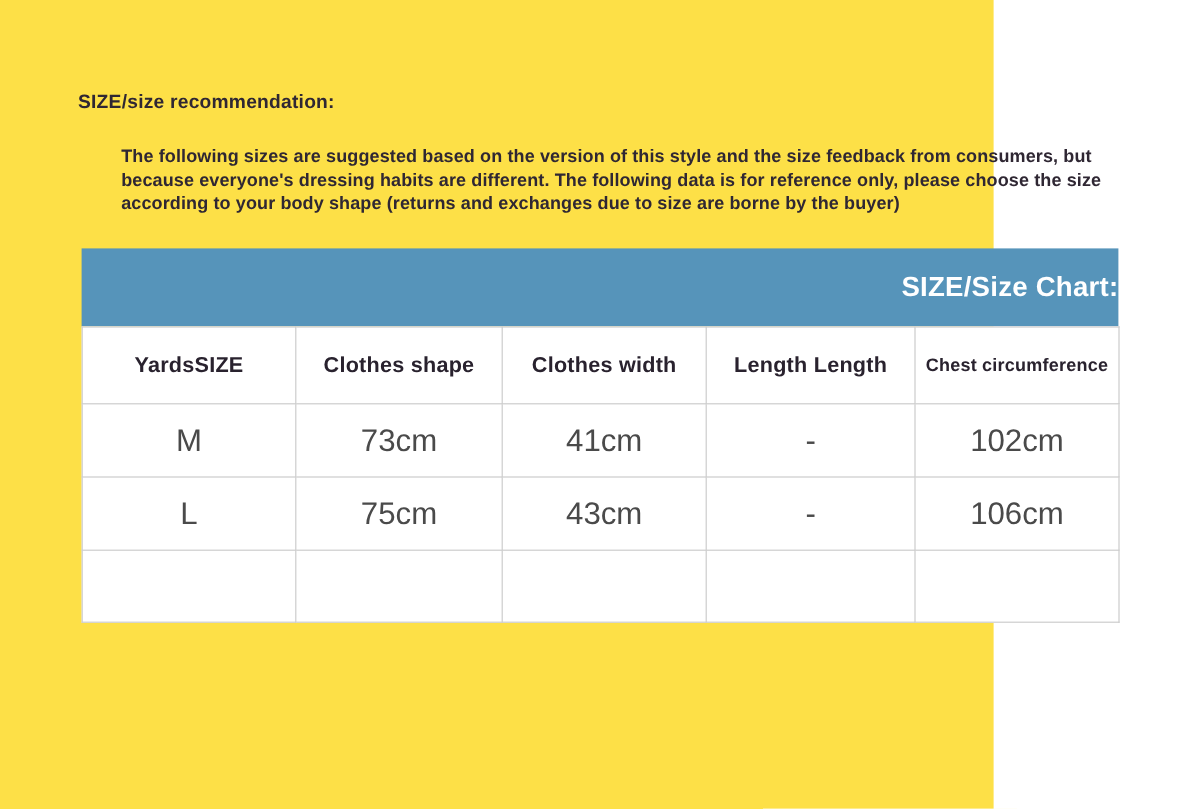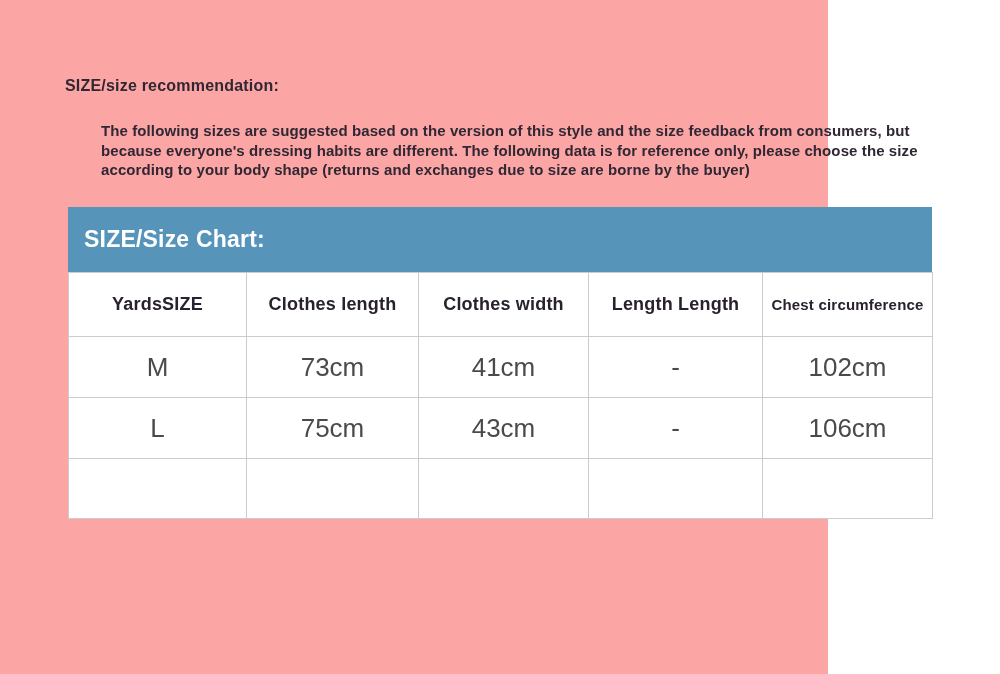--- a/index.html
+++ b/index.html
@@ -2,21 +2,21 @@
 <html><head>
 <meta charset="utf-8">
 <style>
   * { margin: 0; padding: 0; box-sizing: border-box; }
   html, body {
     width: 1000px; height: 674px;
     background: #ffffff;
     font-family: "Liberation Sans", sans-serif;
     overflow: hidden;
   }
-  .page { position: relative; width: 828px; height: 674px; background: #fca5a5; }
+  .page { position: relative; width: 828px; height: 674px; background: #fde047; }
 
   .page-heading {
     position: absolute; left: 65px; top: 77px;
     font-size: 16px; font-weight: bold; color: #2f2733;
     letter-spacing: 0.2px;
   }
   .page-description {
     position: absolute; left: 65px; top: 121px; width: 872px;
     font-size: 15px; font-weight: bold; color: #2f2733;
     line-height: 19.5px; letter-spacing: 0.1px; margin-left: 36px;
@@ -64,36 +64,36 @@
 </style>
 </head>
 <body>
 
 <div class="page">
 
   <div class="page-heading">SIZE/size recommendation:</div>
 
   <div class="page-description">The following sizes are suggested based on the version of this style and the size feedback from consumers, but because everyone's dressing habits are different. The following data is for reference only, please choose the size according to your body shape (returns and exchanges due to size are borne by the buyer)</div>
 
-  <div class="chart-bar" style="background: rgb(86, 148, 186);">
+  <div class="chart-bar" style="background: rgb(86, 148, 186); justify-content: flex-end;">
     <div class="chart-title">SIZE/Size Chart:</div>
   </div>
 
   <table class="size-table">
     <colgroup>
       <col class="c1">
         <col class="c2">
         <col class="c3">
         <col class="c4">
         <col class="c5">
     </colgroup>
     <thead>
       <tr>
         <th>YardsSIZE</th>
-        <th>Clothes length</th>
+        <th>Clothes shape</th>
         <th>Clothes width</th>
         <th>Length Length</th>
         <th class="small">Chest circumference</th>
       </tr>
     </thead>
     <tbody>
       <tr>
         <td>M</td>
         <td>73cm</td>
         <td>41cm</td>

